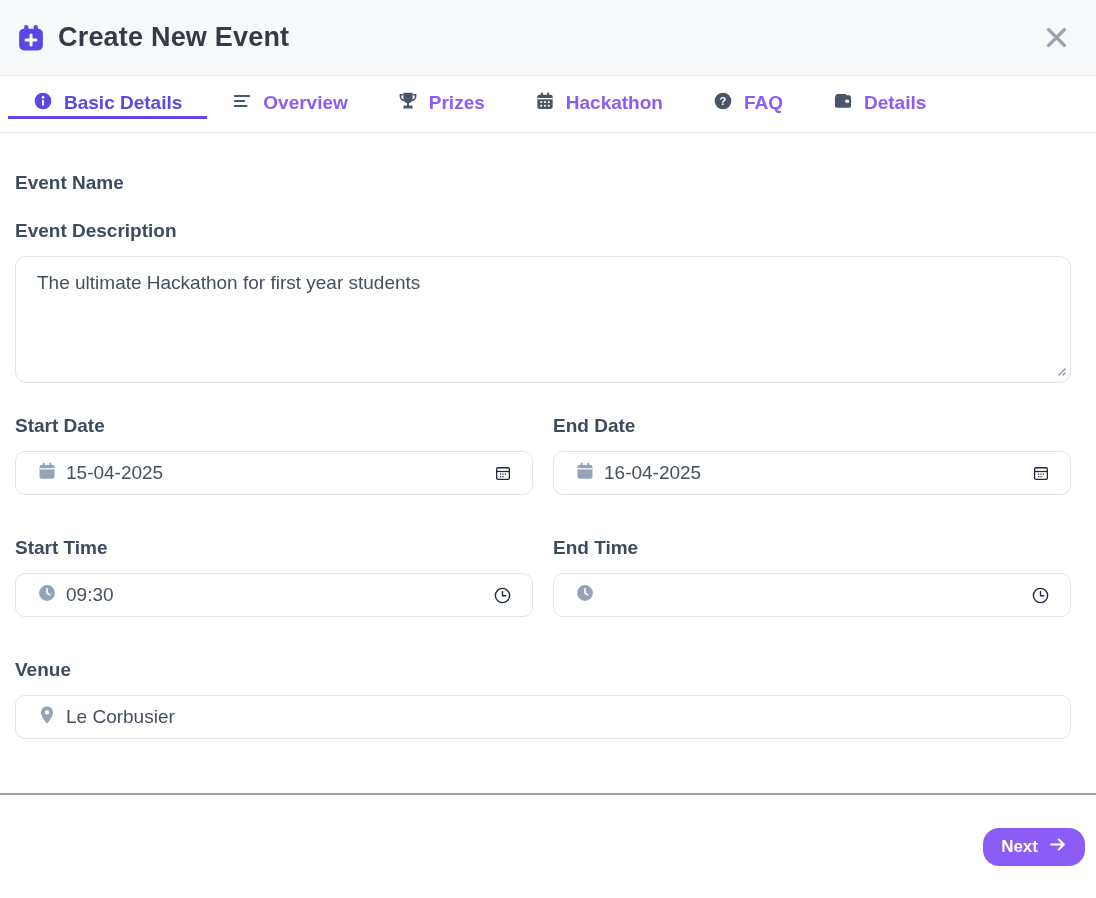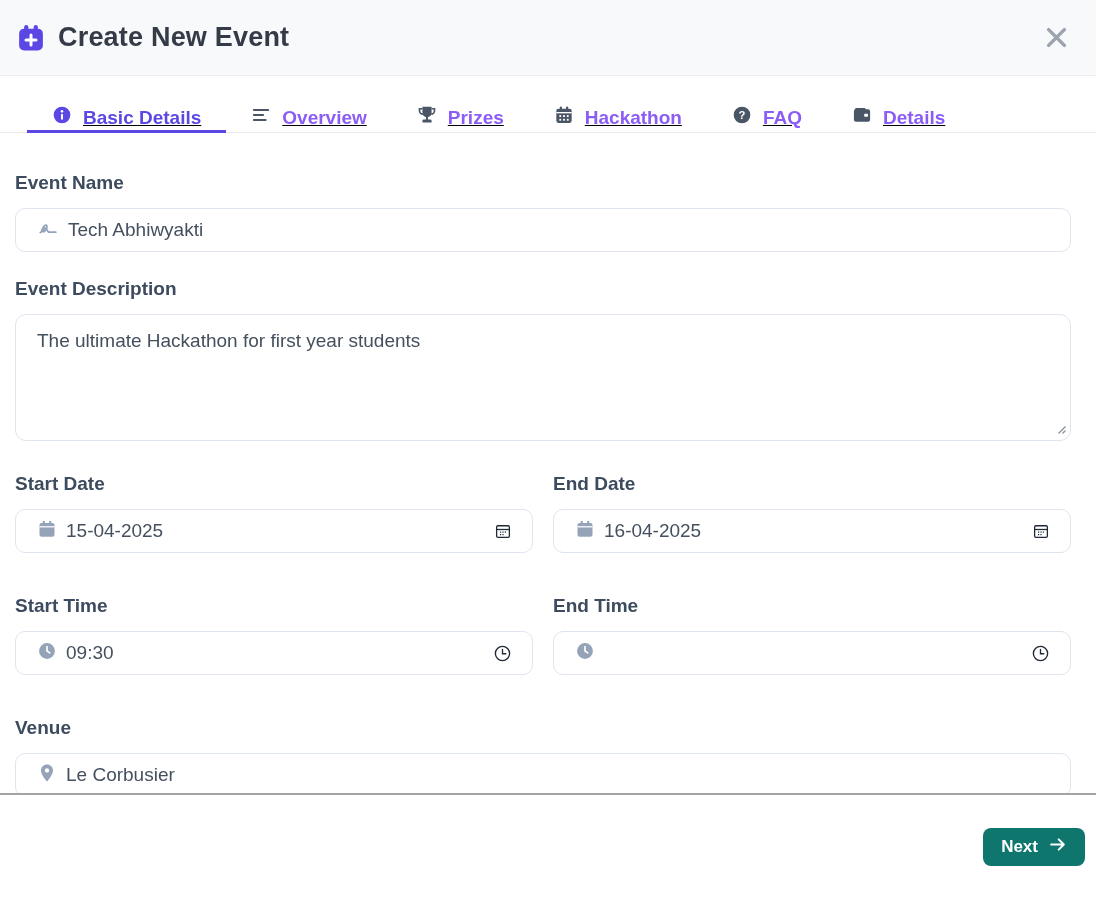--- a/index.html
+++ b/index.html
@@ -11,21 +11,21 @@
   
   .modal-header { height: 76px; flex: 0 0 76px; background: #f8f9fa; border-bottom: 1px solid #eceef1;
     display: flex; align-items: center; padding: 0 24px 0 16px; }
   .header-icon { width: 30px; height: 30px; margin-right: 12px; flex: 0 0 auto; }
   .modal-title { font-size: 27px; font-weight: 700; color: #343b46; letter-spacing: .2px; }
   .close-btn { margin-left: auto; width: 32px; height: 32px; display: flex; align-items: center;
     justify-content: center; cursor: pointer; background: none; border: none; }
 
   
   .tab-bar { height: 57px; flex: 0 0 57px; background: #fff; border-bottom: 1px solid #e7e9ee;
-    display: flex; align-items: flex-end; padding-left: 27px; text-decoration: underline; }
+    display: flex; align-items: center; padding-left: 8px; }
   .tab { display: flex; align-items: center; gap: 11px; padding: 0 25px; font-size: 19px;
     font-weight: 600; color: #8b5cf6; cursor: pointer; border-bottom: 3px solid transparent;
     margin-bottom: -1px; white-space: nowrap; }
   .tab.active { color: #5b47e4; border-bottom-color: #5b47e4; }
   .tab svg { flex: 0 0 auto; }
 
   
   .content { height: 662px; flex: 0 0 662px; overflow: hidden; padding: 39px 25px 0 15px;
     border-bottom: 2px solid #a3a3a3; }
   .field-label { display: block; font-size: 19px; font-weight: 600; color: #3d4b5f;
@@ -43,21 +43,21 @@
   .resize-handle { position: absolute; right: 4px; bottom: 6px; pointer-events: none; }
 
   .group-name { margin-bottom: 26px; }
   .group-desc { margin-bottom: 28px; }
   .field-row { display: flex; gap: 20px; margin-bottom: 42px; margin-top: 17px; }
   .field-row .col { flex: 1 1 0; }
 
   
   .modal-footer { flex: 1 1 auto; display: flex; justify-content: flex-end; align-items: flex-start;
     padding: 33px 11px 0 0; background: #fff; }
-  .next-btn { height: 38px; background: #0f766e; color: #fff; border: none; border-radius: 8px;
+  .next-btn { height: 38px; background: #8b5cf6; color: #fff; border: none; border-radius: 16px;
     display: flex; align-items: center; gap: 10px; padding: 0 18px; font-size: 17px; font-weight: 600;
     cursor: pointer; font-family: "Liberation Sans", sans-serif; text-align: right; }
 </style>
 </head>
 <body>
 
 <div class="modal">
 
   <div class="modal-header">
     <span class="header-icon">
@@ -141,30 +141,20 @@
         </svg>
       </span>
       <span>Details</span>
     </div>
   </div>
 
   <div class="content">
 
     <div class="group-name">
       <label class="field-label">Event Name</label>
-      <div class="input-box">
-        <span>
-          <svg width="22" height="22" viewBox="0 0 24 24" fill="none">
-            <path d="M4.5 16.5c1.6-5.5 4.8-9 6.2-7.2 1.2 1.6-1.8 6.6-3.7 6.9-1.6.3.4-4.4 2.6-4 1.8.3 1.2 4.3 3.4 4.3" stroke="#94a3b8" stroke-width="1.9" stroke-linecap="round" stroke-linejoin="round"></path>
-            <path d="M13 16.5h7.5" stroke="#94a3b8" stroke-width="1.9" stroke-linecap="round"></path>
-            <circle cx="3.6" cy="17" r="1" fill="#94a3b8"></circle>
-          </svg>
-        </span>
-        <input type="text" value="Tech Abhiwyakti" style="">
-      </div>
     </div>
 
     <div class="group-desc">
       <label class="field-label">Event Description</label>
       <div class="textarea-wrap">
         <textarea style="">The ultimate Hackathon for first year students</textarea>
         <span class="resize-handle">
           <svg width="13" height="13" viewBox="0 0 13 13">
             <path d="M11.5 4.5l-7 7M11.5 8.5l-3 3" stroke="#8b949e" stroke-width="1.4"></path>
           </svg>

